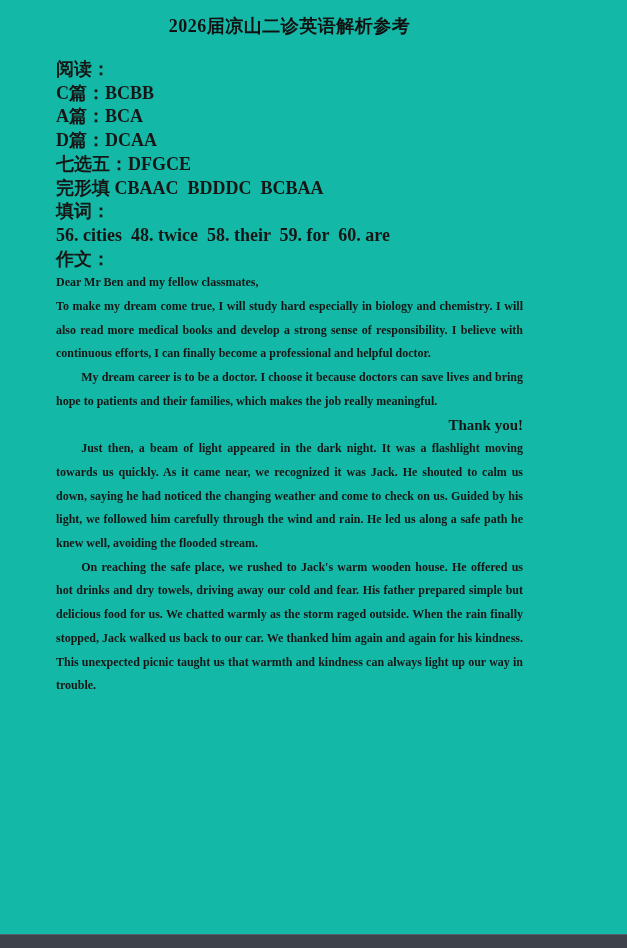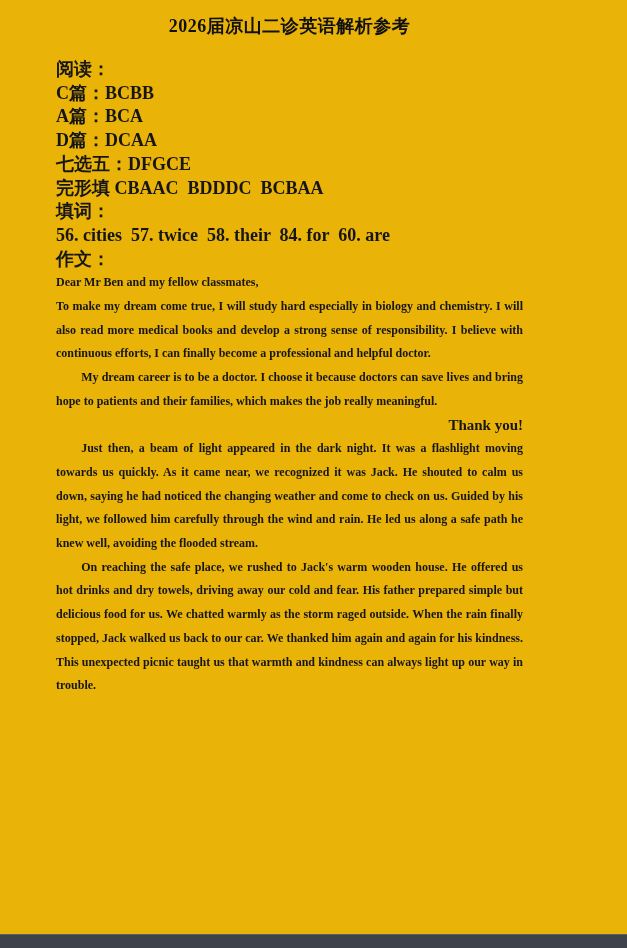--- a/index.html
+++ b/index.html
@@ -1,21 +1,21 @@
 <!DOCTYPE html>
 <html><head>
 <meta charset="utf-8">
 <style>
   * { margin: 0; padding: 0; box-sizing: border-box; }
   html, body { background: #e9e9e9; }
   .page {
     width: 627px;
     height: 948px;
     margin: 0 auto;
-    background: #eab308;
+    background: #14b8a6;
     position: relative;
     overflow: hidden;
     font-family: "Liberation Serif", "DejaVu Serif", serif;
     font-weight: bold;
     color: #161616;
   }
   .content {
     padding: 14px 104px 0 56px;
   }
   .doc-title {
@@ -63,21 +63,21 @@
     <div>
       <div class="line">阅读：</div>
 
       <div class="line"><span>C篇：</span><span>BCBB</span></div>
       <div class="line"><span>A篇：</span><span>BCA</span></div>
       <div class="line"><span>D篇：</span><span>DCAA</span></div>
       <div class="line"><span>七选五：</span><span>DFGCE</span></div>
       <div class="line"><span>完形填</span><span> CBAAC  BDDDC  BCBAA</span></div>
 
       <div class="line">填词：</div>
-      <div class="line">56. cities  57. twice  58. their  84. for  60. are</div>
+      <div class="line">56. cities  48. twice  58. their  59. for  60. are</div>
     </div>
 
     <div>
       <div class="line">作文：</div>
       <div class="para">Dear Mr Ben and my fellow classmates,</div>
       <div class="para">To make my dream come true, I will study hard especially in biology and chemistry. I will also read more medical books and develop a strong sense of responsibility. I believe with continuous efforts, I can finally become a professional and helpful doctor.</div>
       <div class="para indent">My dream career is to be a doctor. I choose it because doctors can save lives and bring hope to patients and their families, which makes the job really meaningful.</div>
       <div class="closing">Thank you!</div>
     </div>
 

